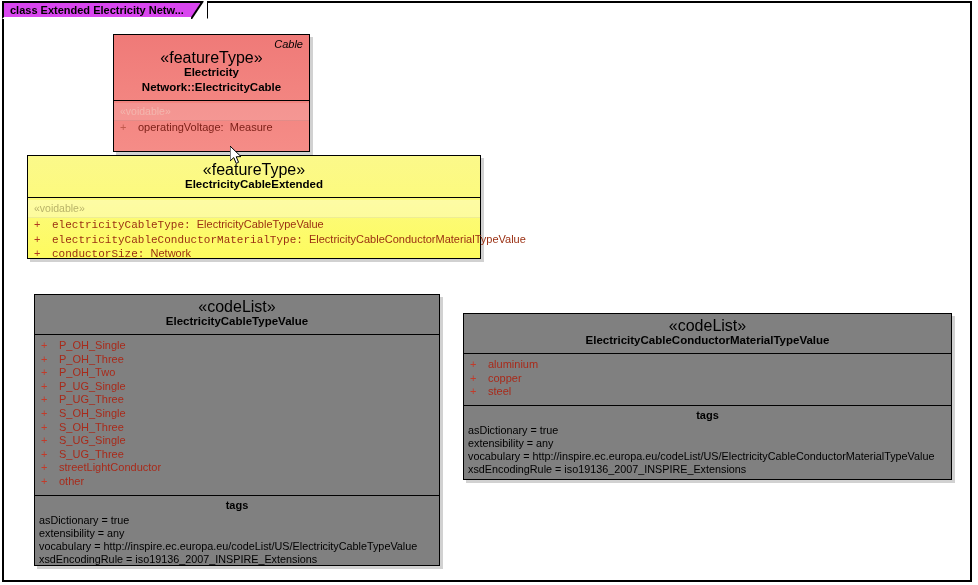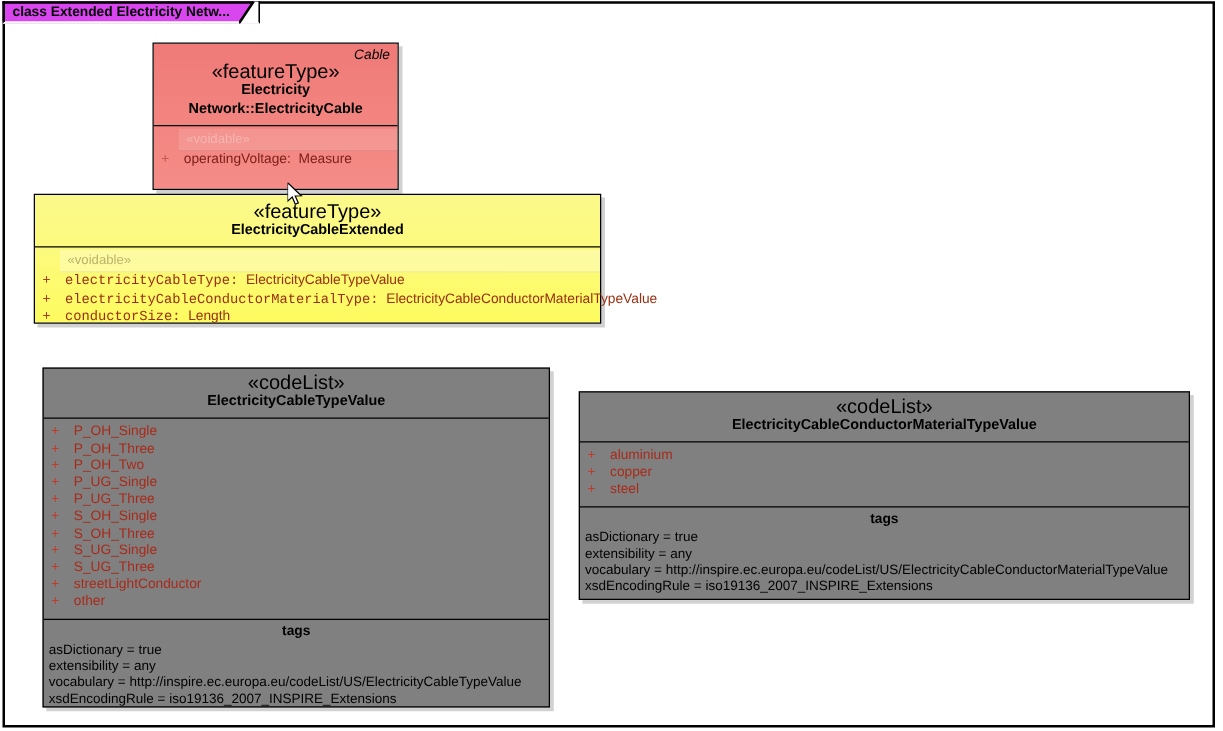--- a/index.html
+++ b/index.html
@@ -86,38 +86,37 @@
     line-height: 15px;
   }
   .uml-section {
     border-top: 1.5px solid #000000;
     padding: 2px 0 4px 0;
   }
   .voidable-band {
     font-size: 10.5px;
     padding: 2px 0 2px 6px;
     line-height: 13px;
-    margin-left: 20px;
   }
   .attr-row {
     font-size: 11px;
     line-height: 13.6px;
     white-space: nowrap;
     padding-left: 6px;
   }
   .attr-vis {
     display: inline-block;
     width: 18px;
     color: #c03030;
   }
   .attr-name { color: #a02020; }
 
   
   #cable-box {
-    left: 118px;
+    left: 109px;
     top: 31px;
     width: 197px;
     height: 118px;
     background: linear-gradient(to bottom, #ef7a78 0%, #f2837f 45%, #f58c87 100%);
   }
   #cable-box .uml-header { padding-top: 3px; }
   #cable-box .stereotype { margin-top: 13px; }
   #cable-box .voidable-band {
     color: #f3b6ae;
     background: rgba(255,255,255,0.13);
@@ -222,21 +221,21 @@
     </div>
     <div class="uml-section">
       <div class="voidable-band">«voidable»</div>
       <div class="attr-row">
         <span class="attr-vis">+</span><span class="attr-name">electricityCableType:</span>&nbsp;&nbsp;<span class="attr-type">ElectricityCableTypeValue</span>
       </div>
       <div class="attr-row">
         <span class="attr-vis">+</span><span class="attr-name">electricityCableConductorMaterialType:</span>&nbsp;&nbsp;<span class="attr-type">ElectricityCableConductorMaterialTypeValue</span>
       </div>
       <div class="attr-row">
-        <span class="attr-vis">+</span><span class="attr-name">conductorSize:</span>&nbsp;&nbsp;<span class="attr-type">Length</span>
+        <span class="attr-vis">+</span><span class="attr-name">conductorSize:</span>&nbsp;&nbsp;<span class="attr-type">Network</span>
       </div>
     </div>
   </div>
 
   <div class="uml-box codelist-box" id="cabletype-box">
     <div class="uml-header">
       <div class="stereotype">«codeList»</div>
       <div class="classname">ElectricityCableTypeValue</div>
     </div>
     <div class="uml-section" style="padding-top:4px;padding-bottom:6px;">

